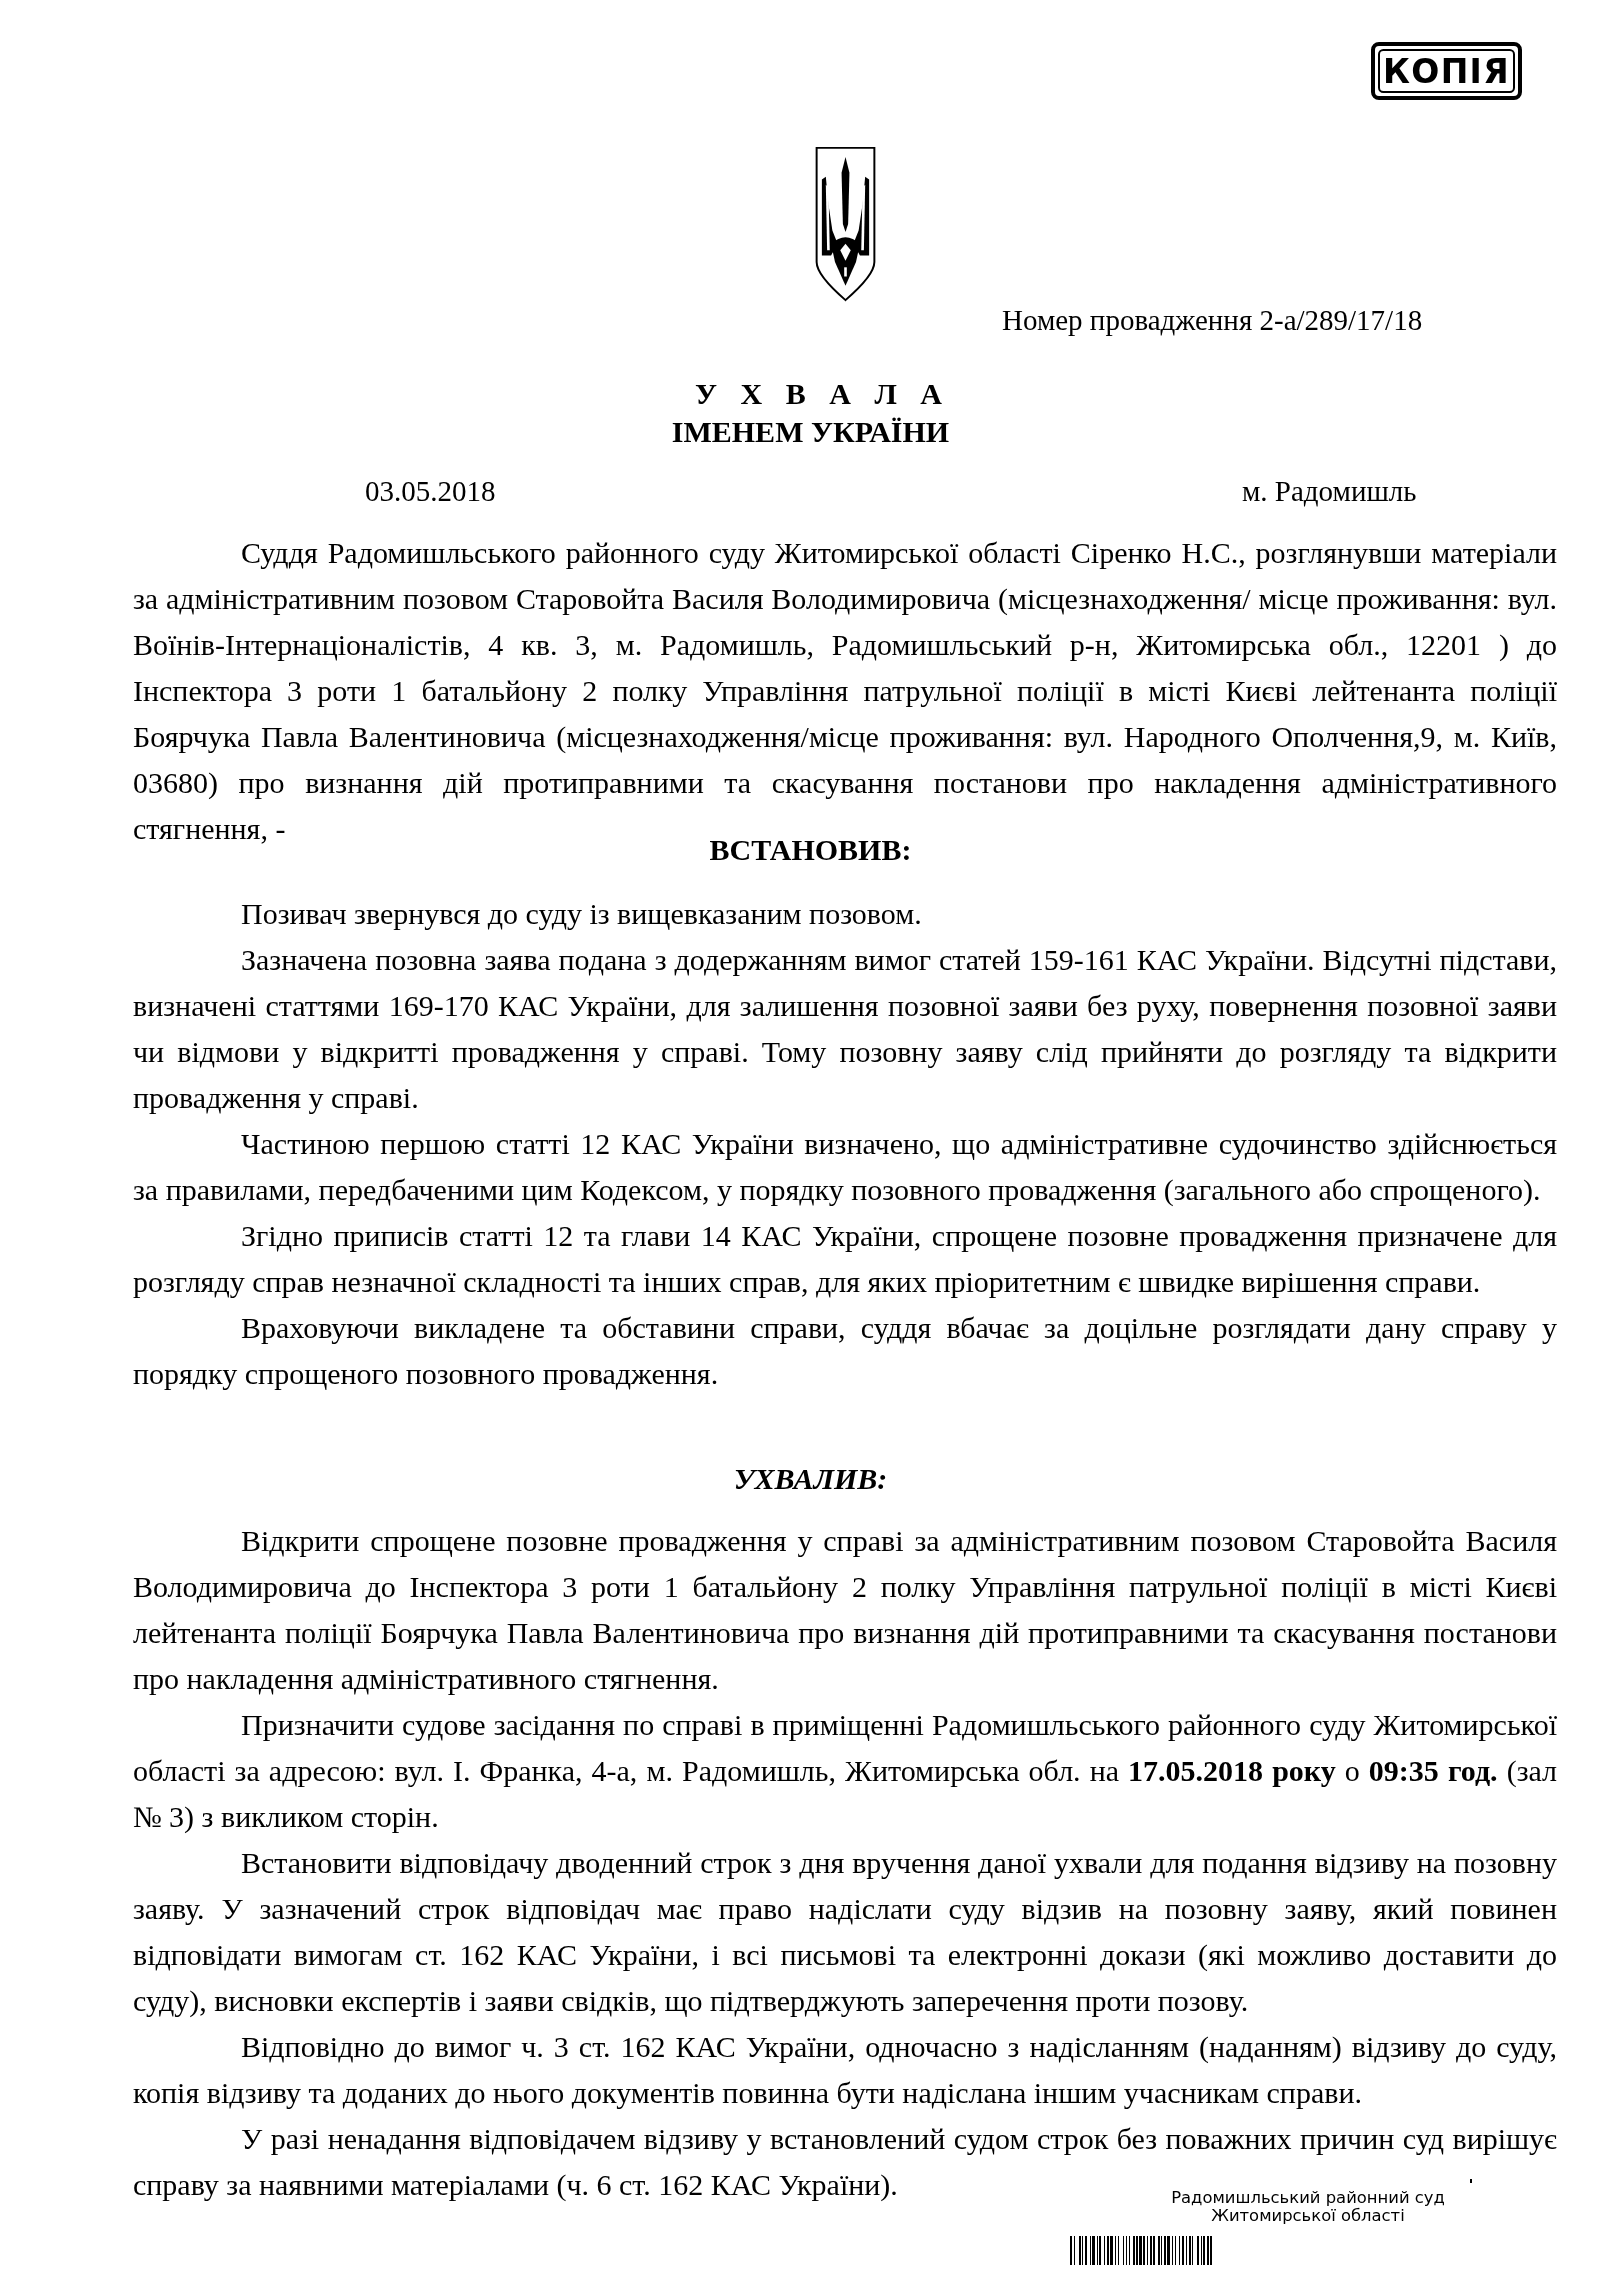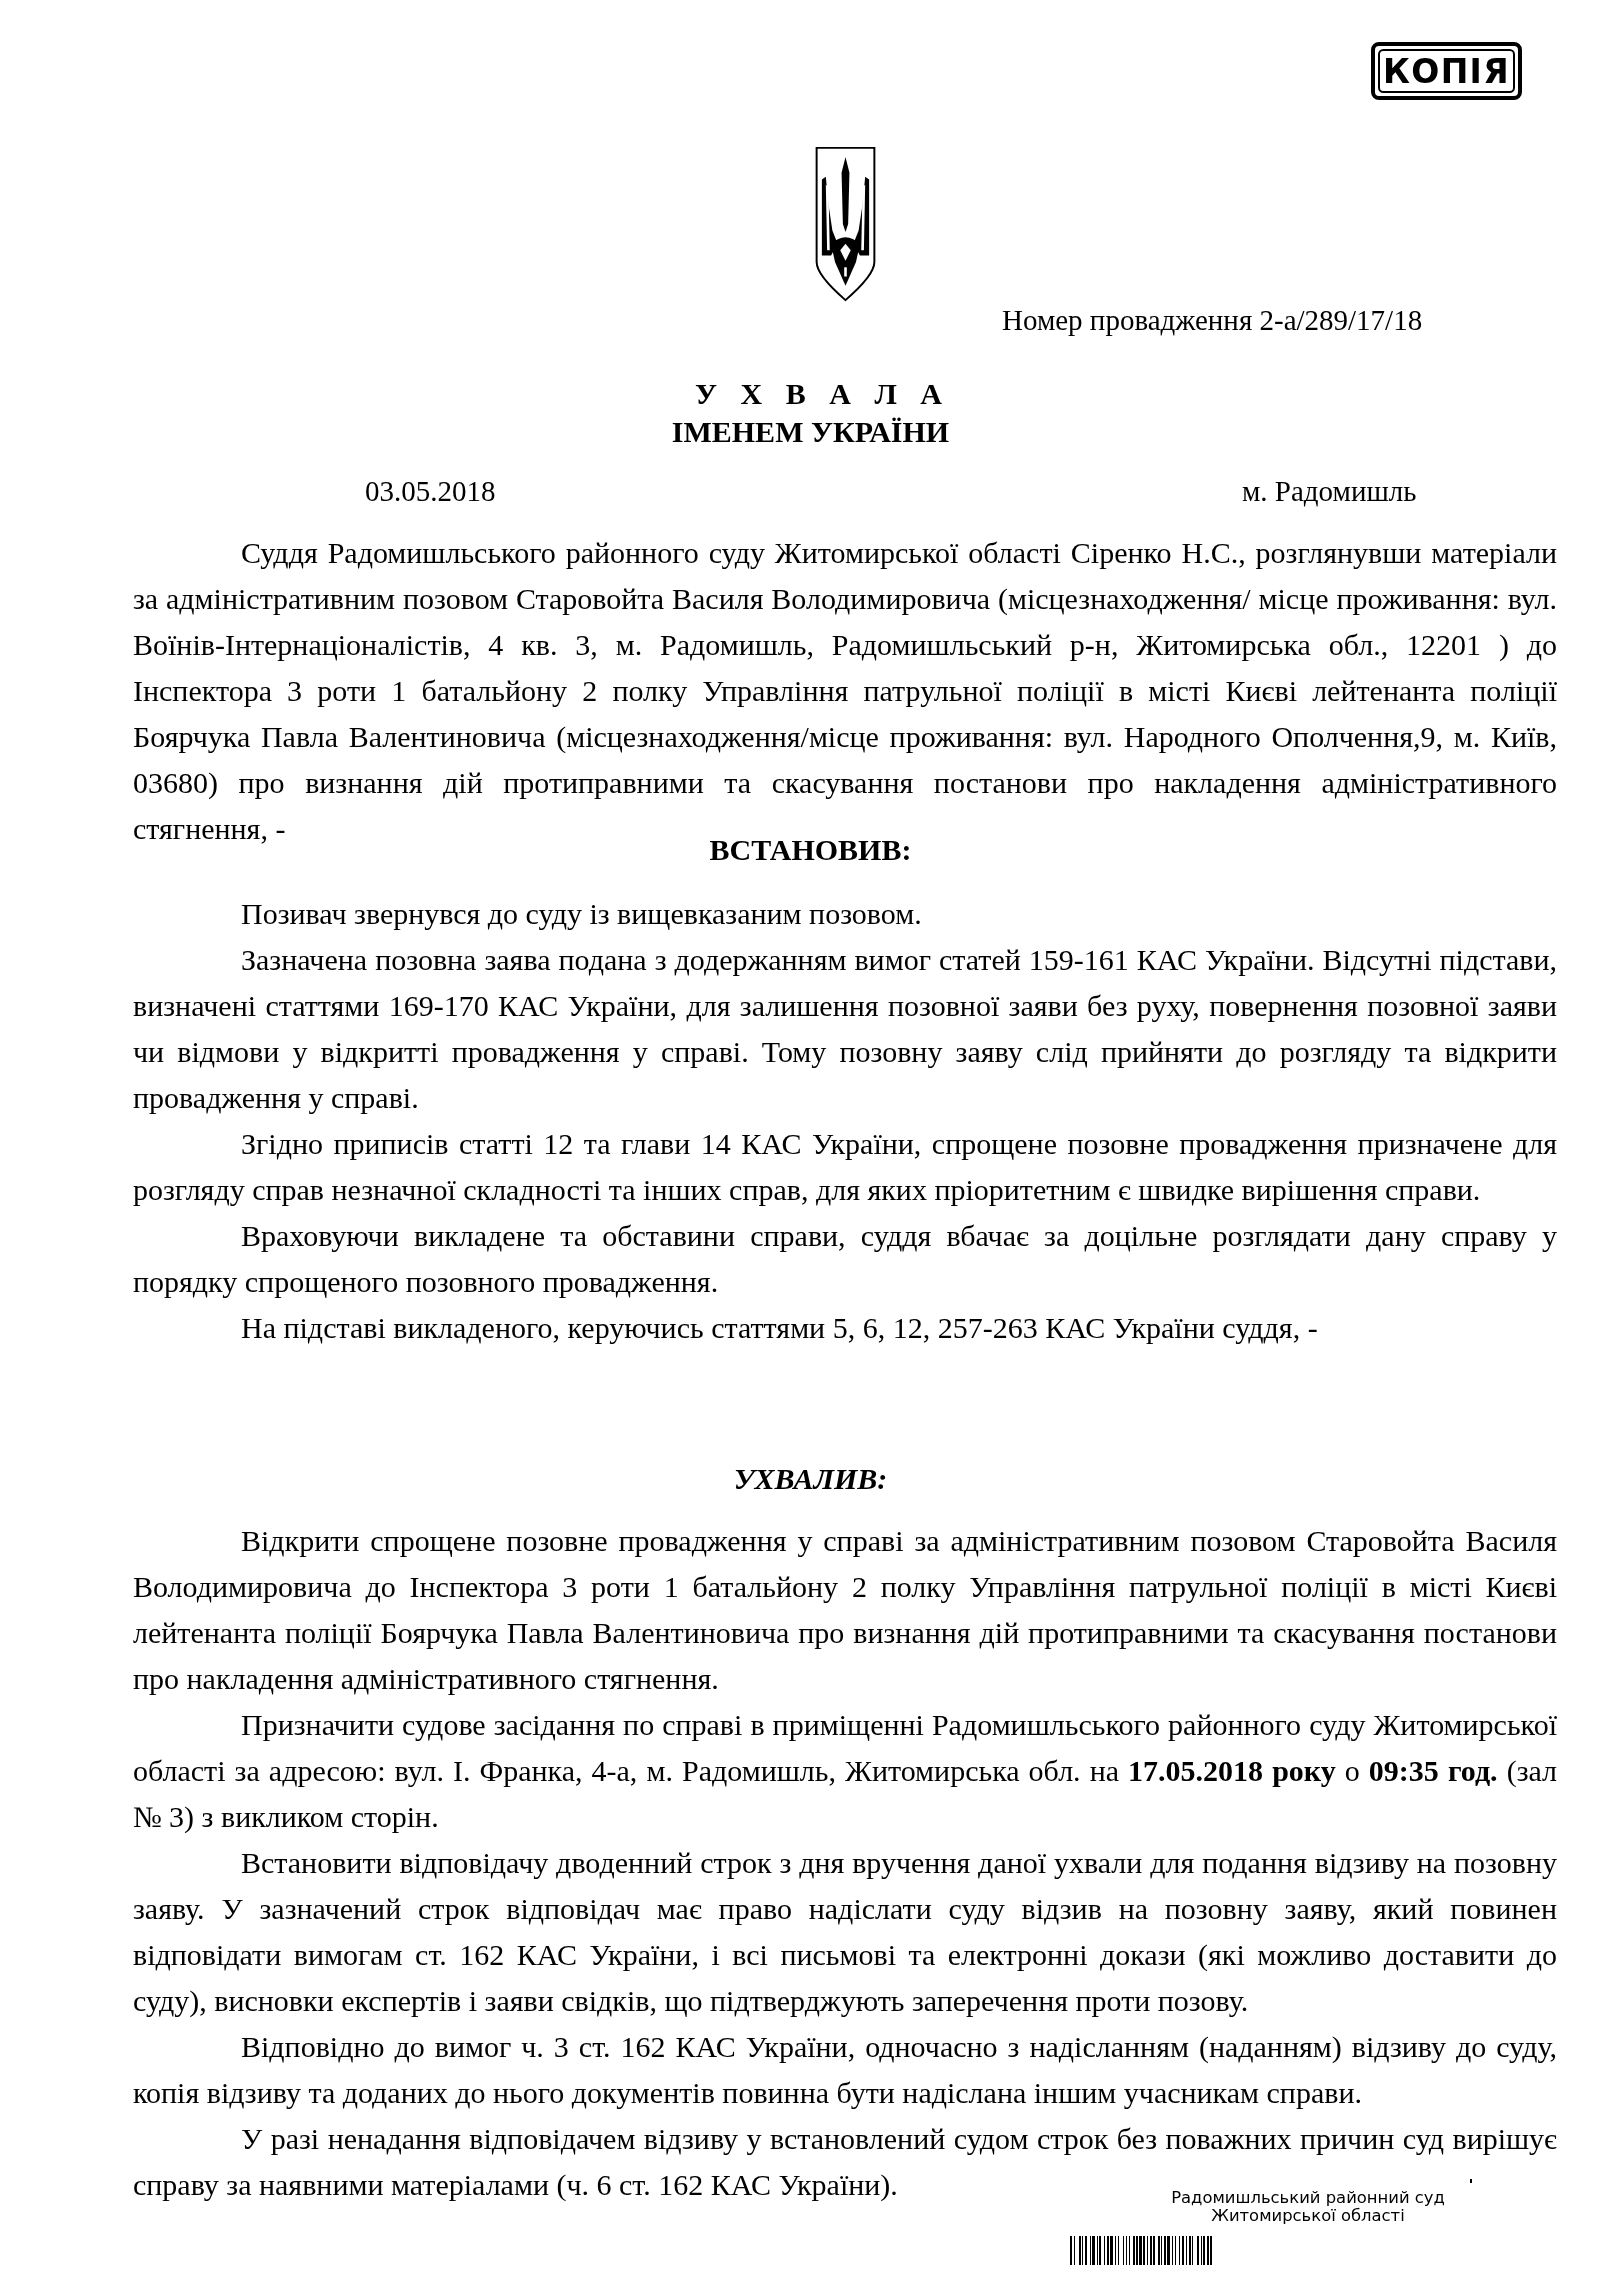--- a/index.html
+++ b/index.html
@@ -159,23 +159,23 @@
 
 <div class="body" style="top:530px;">
   <p>Суддя Радомишльського районного суду Житомирської області Сіренко Н.С., розглянувши матеріали за адміністративним позовом Старовойта Василя Володимировича (місцезнаходження/ місце проживання: вул. Воїнів-Інтернаціоналістів, 4 кв. 3, м. Радомишль, Радомишльський р-н, Житомирська обл., 12201 ) до Інспектора 3 роти 1 батальйону 2 полку Управління патрульної поліції в місті Києві лейтенанта поліції Боярчука Павла Валентиновича (місцезнаходження/місце проживання: вул. Народного Ополчення,9, м. Київ, 03680) про визнання дій протиправними та скасування постанови про накладення адміністративного стягнення, -</p>
 </div>
 
 <div class="section-head" style="top:833px;">ВСТАНОВИВ:</div>
 
 <div class="body" style="top:891px;">
   <p>Позивач звернувся до суду із вищевказаним позовом.</p>
   <p>Зазначена позовна заява подана з додержанням вимог статей 159-161 КАС України. Відсутні підстави, визначені статтями 169-170 КАС України, для залишення позовної заяви без руху, повернення позовної заяви чи відмови у відкритті провадження у справі. Тому позовну заяву слід прийняти до розгляду та відкрити провадження у справі.</p>
+  <p>Частиною першою статті 12 КАС України визначено, що адміністративне судочинство здійснюється за правилами, передбаченими цим Кодексом, у порядку позовного провадження (загального або спрощеного).</p>
   <p>Згідно приписів статті 12 та глави 14 КАС України, спрощене позовне провадження призначене для розгляду справ незначної складності та інших справ, для яких пріоритетним є швидке вирішення справи.</p>
   <p>Враховуючи викладене та обставини справи, суддя вбачає за доцільне розглядати дану справу у порядку спрощеного позовного провадження.</p>
-  <p>На підставі викладеного, керуючись статтями 5, 6, 12, 257-263 КАС України суддя, -</p>
 </div>
 
 <div class="section-head" style="top:1462px;font-style:italic;">УХВАЛИВ:</div>
 
 <div class="body" style="top:1518px;">
   <p>Відкрити спрощене позовне провадження у справі за адміністративним позовом Старовойта Василя Володимировича до Інспектора 3 роти 1 батальйону 2 полку Управління патрульної поліції в місті Києві лейтенанта поліції Боярчука Павла Валентиновича про визнання дій протиправними та скасування постанови про накладення адміністративного стягнення.</p>
   <p><span>Призначити судове засідання по справі в приміщенні Радомишльського районного суду Житомирської області за адресою: вул. І. Франка, 4-а, м. Радомишль, Житомирська обл. на </span><span class="b">17.05.2018 року</span><span> о </span><span class="b">09:35 год.</span><span> (зал № 3) з викликом сторін.</span></p>
   <p>Встановити відповідачу дводенний строк з дня вручення даної ухвали для подання відзиву на позовну заяву. У зазначений строк відповідач має право надіслати суду відзив на позовну заяву, який повинен відповідати вимогам ст. 162 КАС України, і всі письмові та електронні докази (які можливо доставити до суду), висновки експертів і заяви свідків, що підтверджують заперечення проти позову.</p>
   <p>Відповідно до вимог ч. 3 ст. 162 КАС України, одночасно з надісланням (наданням) відзиву до суду, копія відзиву та доданих до нього документів повинна бути надіслана іншим учасникам справи.</p>
   <p>У разі ненадання відповідачем відзиву у встановлений судом строк без поважних причин суд вирішує справу за наявними матеріалами (ч. 6 ст. 162 КАС України).</p>

